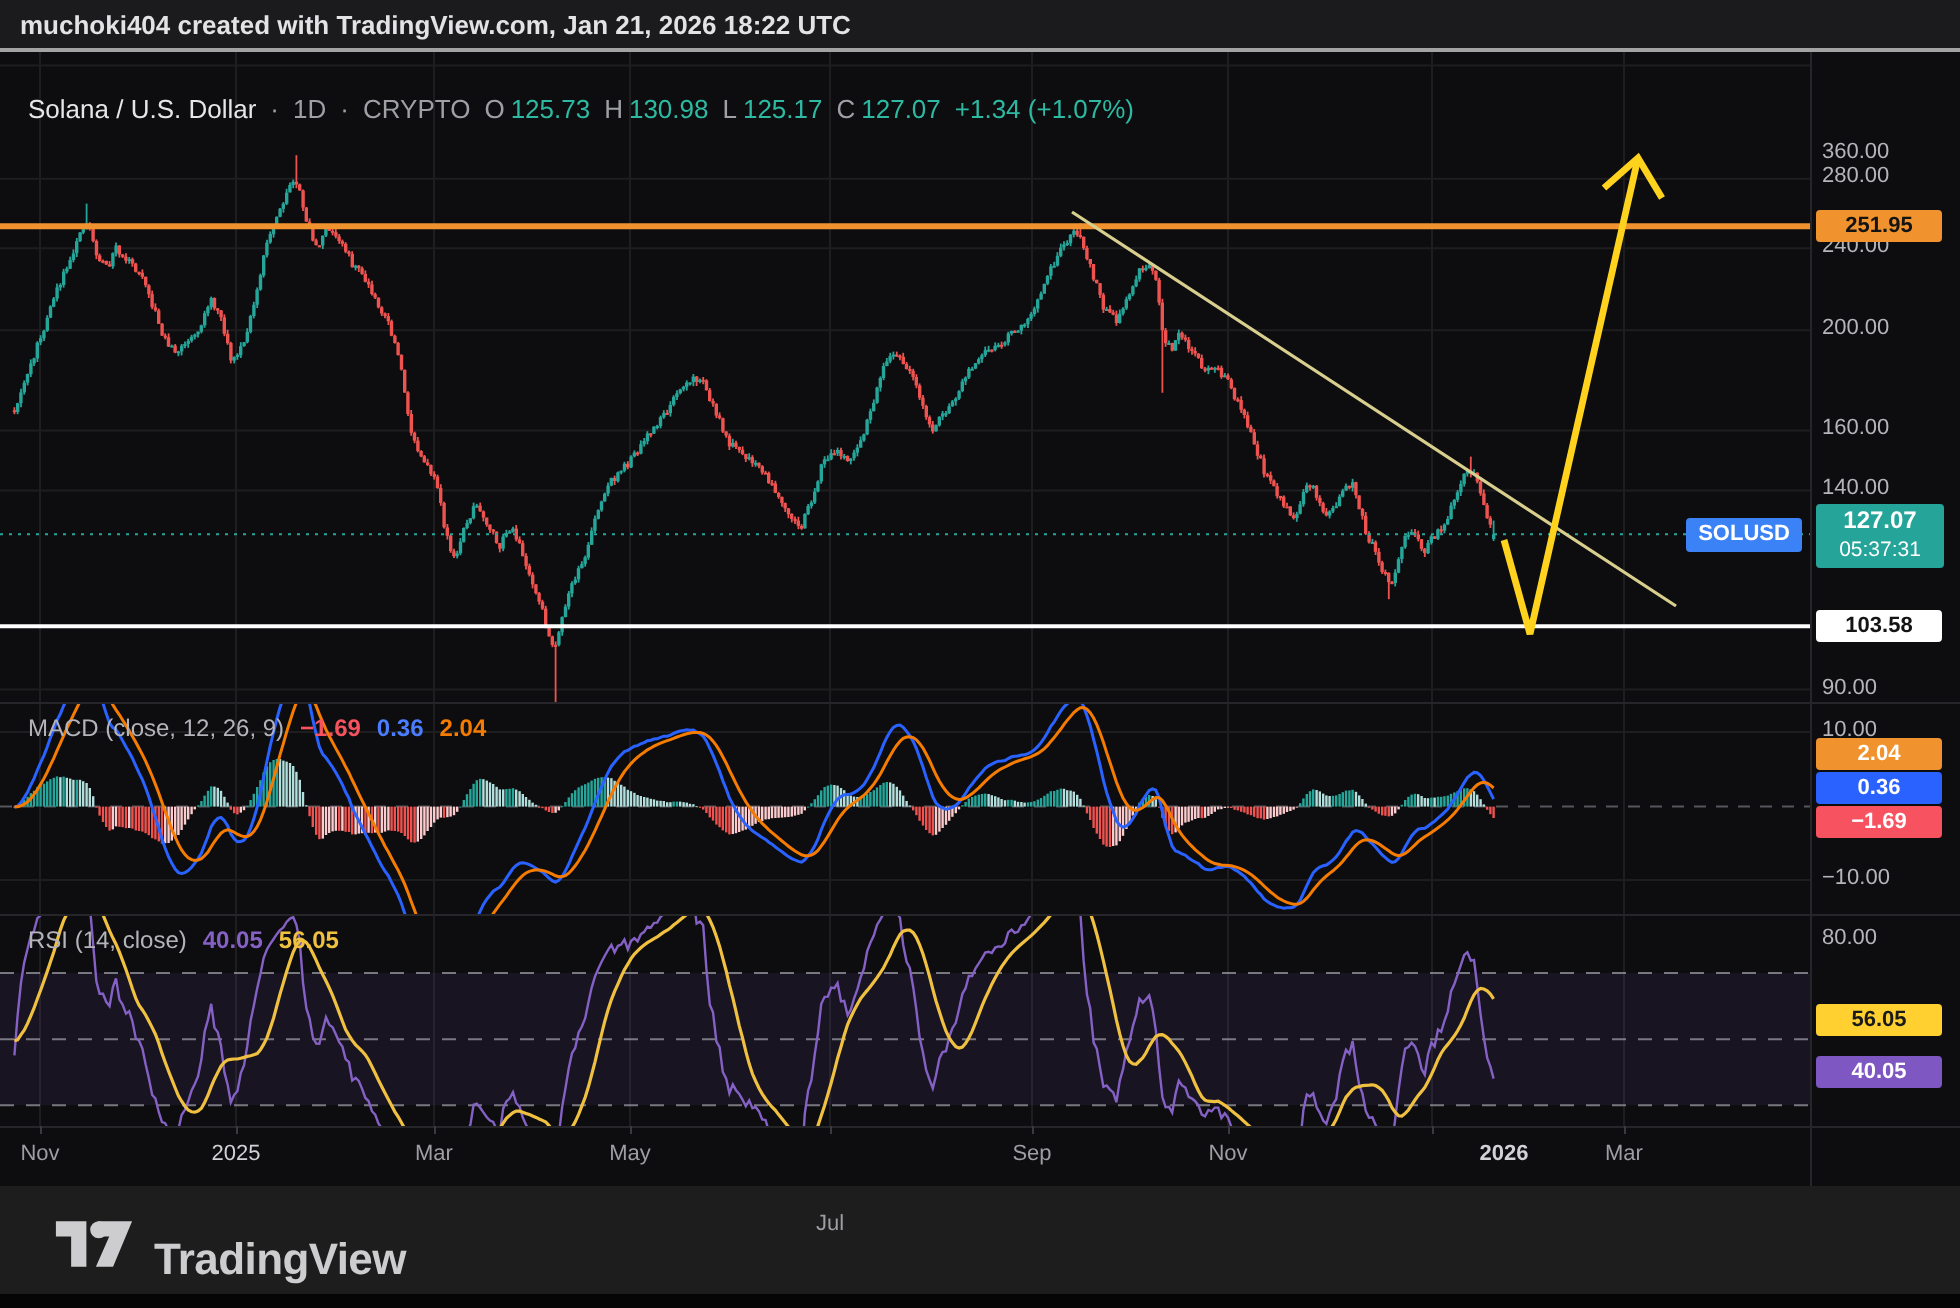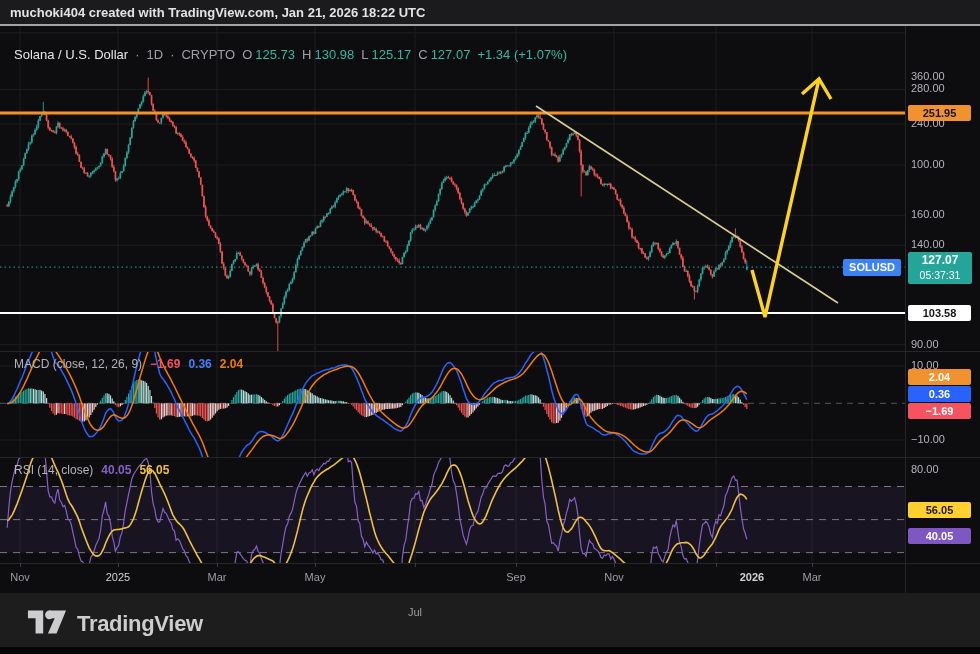--- a/index.html
+++ b/index.html
@@ -50,21 +50,21 @@
   #solusd-tag{position:absolute;left:843px;top:259px;width:58px;height:17px;line-height:17px;
               background:#3b82f6;color:#fff;font-size:11px;font-weight:bold;text-align:center;
               border-radius:2px;z-index:7;}
   #price-box{position:absolute;left:908px;top:252px;width:64px;height:32px;background:#25a59a;
              color:#fff;text-align:center;border-radius:2px;z-index:8;}
   #price-box .p{font-size:12px;font-weight:bold;line-height:17px;}
   #price-box .cd{font-size:10.5px;line-height:13px;}
   
   #footer{position:absolute;top:593px;left:0;width:980px;height:61px;background:#1d1d1e;}
   #footer .strip{position:absolute;bottom:0;left:0;width:980px;height:7px;background:#060606;}
-  #logo{position:absolute;left:27px;top:13px;display:flex;align-items:center;gap:10px;}
+  #logo{position:absolute;left:27px;top:13px;display:flex;align-items:flex-end;gap:10px;}
   #logo .brand{color:#cdcdcf;font-size:22px;font-weight:bold;letter-spacing:-0.3px;}
 </style>
 </head>
 <body>
 
 <div id="root">
 
   <div id="topbar">
     <span>muchoki404 created with TradingView.com, Jan 21, 2026 18:22 UTC</span>
   </div>
@@ -1528,21 +1528,21 @@
   <div class="tag" id="tag-m-sig">2.04</div>
   <div class="tag" id="tag-m-macd">0.36</div>
   <div class="tag" id="tag-m-hist">−1.69</div>
   <div class="tag" id="tag-r-ma">56.05</div>
   <div class="tag" id="tag-r-rsi">40.05</div>
 
   <div id="axis-layer">
       <div class="tick" style="top: 26px; margin-top: 44px;">360.00</div>
       <div class="tick" style="top: 82px;">280.00</div>
       <div class="tick" style="top: 117px;">240.00</div>
-      <div class="tick" style="top: 158px;">100.00</div>
+      <div class="tick" style="top: 158px;">200.00</div>
       <div class="tick" style="top: 208px;">160.00</div>
       <div class="tick" style="top: 238px;">140.00</div>
       <div class="tick" style="top: 338px;">90.00</div>
       <div class="tick" style="top: 359px; text-align: center;">10.00</div>
       <div class="tick" style="top: 433px;">−10.00</div>
       <div class="tick" style="top: 463px;">80.00</div>
       <div class="time-label" style="left: 20px;">Nov</div>
       <div class="time-label year" style="left: 118px;">2025</div>
       <div class="time-label" style="left: 217px;">Mar</div>
       <div class="time-label" style="left: 315px;">May</div>

